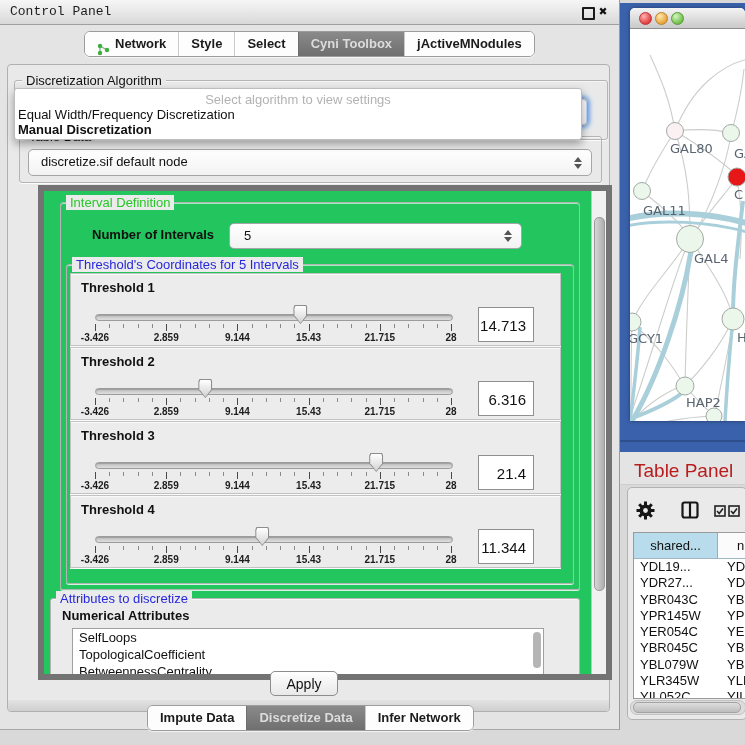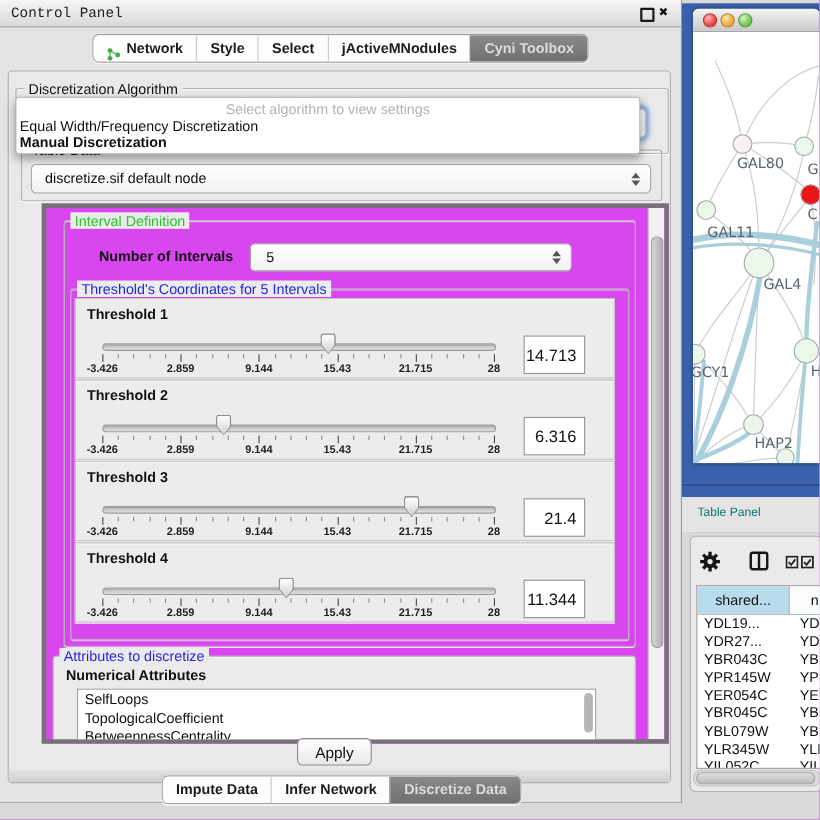--- a/index.html
+++ b/index.html
@@ -41,22 +41,22 @@
   .spin:before{top:0;border-bottom:5px solid #555;}
   .spin:after{bottom:0;border-top:5px solid #555;}
   .focus-ring{box-shadow:0 0 4px 2px rgba(88,150,236,.85), inset 0 0 1px 1px rgba(88,150,236,.4);}
 
   .popup{position:absolute;left:14px;top:88px;width:566px;height:50px;background:#fff;border:1px solid #bdbdbd;
          border-radius:3px;box-shadow:0 4px 9px rgba(0,0,0,.35);z-index:30;}
   .popup .ph{margin-top:3px;text-align:center;font-size:13px;color:#b3b3b3;line-height:15px;}
   .popup .opt{font-size:13px;color:#101010;line-height:15px;padding-left:3px;white-space:nowrap;}
   .popup .opt.b{font-weight:bold;}
 
-  .scrollpane{position:absolute;left:38px;top:185px;width:562px;height:483px;background:#d946ef;
-              border:4px solid #737373;overflow:hidden;}
+  .scrollpane{position:absolute;left:38px;top:185px;width:562px;height:483px;background:#22c55e;
+              border:6px solid #737373;overflow:hidden;}
   .vtrack{position:absolute;background:#f1f1f1;border-left:1px solid #c4c4c4;}
   .vthumb{position:absolute;border:1px solid #9a9a9a;border-radius:5px;background:linear-gradient(90deg,#d6d6d6,#aeaeae);}
 
   .bold-label{position:absolute;font-size:13px;font-weight:bold;color:#111;white-space:nowrap;}
 
   .thr-box{position:absolute;left:26px;width:489px;height:71px;background:#ececec;border:1px solid #c2c2c2;
            box-shadow:inset 0 1px 0 #fafafa, 0 1px 0 #fafafa;}
   .thr-title{position:absolute;left:10px;top:6px;font-size:13px;font-weight:bold;color:#111;}
   .track{position:absolute;left:24px;top:40px;width:356px;height:5px;border:1px solid #9c9c9c;border-radius:4px;
          background:linear-gradient(#bdbdbd,#dedede);box-shadow:inset 0 1px 1px rgba(0,0,0,.18);}
@@ -86,21 +86,21 @@
   .mac-titlebar{position:absolute;left:0;top:0;width:100%;height:20px;border-radius:5px 5px 0 0;
                 background:linear-gradient(#f4f4f4,#c9c9c9);border-bottom:1px solid #8f8f8f;}
   .tl{position:absolute;top:4px;width:11px;height:11px;border-radius:50%;}
   .tl.red{left:9px;background:radial-gradient(circle at 35% 30%,#ffb3b3,#e33e3e 70%);border:1px solid #b33;}
   .tl.yellow{left:25px;background:radial-gradient(circle at 35% 30%,#ffe9b0,#e8a43a 70%);border:1px solid #b8832a;}
   .tl.green{left:41px;background:radial-gradient(circle at 35% 30%,#d6f5c0,#6fbf4a 70%);border:1px solid #579a3a;}
   .net-canvas{position:absolute;left:0;top:21px;width:115px;height:392px;background:#fff;overflow:hidden;}
 
   .tp-header{position:absolute;left:620px;top:452px;width:125px;height:32px;background:#e4e4e4;
              border-bottom:1px solid #cecece;}
-  .tp-header span{position:absolute;left:14px;top:8px;font-size:11px;color:#0f766e;}
+  .tp-header span{position:absolute;left:14px;top:8px;font-size:19px;color:#b91c1c;}
   .tp-panel{position:absolute;left:627px;top:487px;width:118px;height:231px;background:#eaeaea;
             border:1px solid #b2b2b2;border-radius:5px;}
   .tp-toolbar{position:absolute;left:0;top:10px;width:100%;height:28px;}
   .tp-table{position:absolute;left:5px;top:44px;width:113px;height:165px;background:#fff;border:1px solid #9a9a9a;
             border-right:none;overflow:hidden;}
   .tp-head{display:flex;height:25px;border-bottom:1px solid #9fb7c2;}
   .tp-head .c1{width:83px;background:#b9dcec;border-right:1px solid #8fb0bf;text-align:center;line-height:25px;
                font-size:13px;color:#111;}
   .tp-head .c2{flex:1;background:#fbfbfb;line-height:25px;font-size:13px;color:#111;padding-left:19px;}
   .tp-row{display:flex;height:16.3px;font-size:13px;color:#111;}
@@ -133,25 +133,25 @@
           <circle cx="10" cy="7" r="2.2" fill="#3fae3f"></circle>
         </svg>
         <span>Network</span>
       </div>
       <div class="seg">
         <span>Style</span>
       </div>
       <div class="seg">
         <span>Select</span>
       </div>
+      <div class="seg sel">
+        <span>Cyni Toolbox</span>
+      </div>
       <div class="seg">
         <span>jActiveMNodules</span>
-      </div>
-      <div class="seg sel">
-        <span>Cyni Toolbox</span>
       </div>
     </div>
 
   <div class="content-panel"></div>
 
   <div class="grp" style="left:14px;top:80px;width:592px;height:58px;"></div>
   <div class="grp-label" style="left:22px;top:73px;">Discretization Algorithm</div>
   <div class="combo focus-ring" style="left:30px;top:98px;width:556px;height:26px;"></div>
 
   <div class="popup">
@@ -361,25 +361,25 @@
       <div class="vthumb" style="left:2px;top:26px;width:9px;height:372px;"></div>
     </div>
   </div>
 
   <button class="btn" style="left:270px;top:671px;width:68px;height:25px;">Apply</button>
 
   <div class="segbar" style="left:147px;top:705px;z-index:5;" id="bottomTabs">
       <div class="seg">
         <span>Impute Data</span>
       </div>
+      <div class="seg sel">
+        <span>Discretize Data</span>
+      </div>
       <div class="seg">
         <span>Infer Network</span>
-      </div>
-      <div class="seg sel">
-        <span>Discretize Data</span>
       </div>
     </div>
 </div>
 
 <div class="blue-frame">
   <div class="mac-window">
     <div class="mac-titlebar">
       <span class="tl red"></span>
       <span class="tl yellow"></span>
       <span class="tl green"></span>

